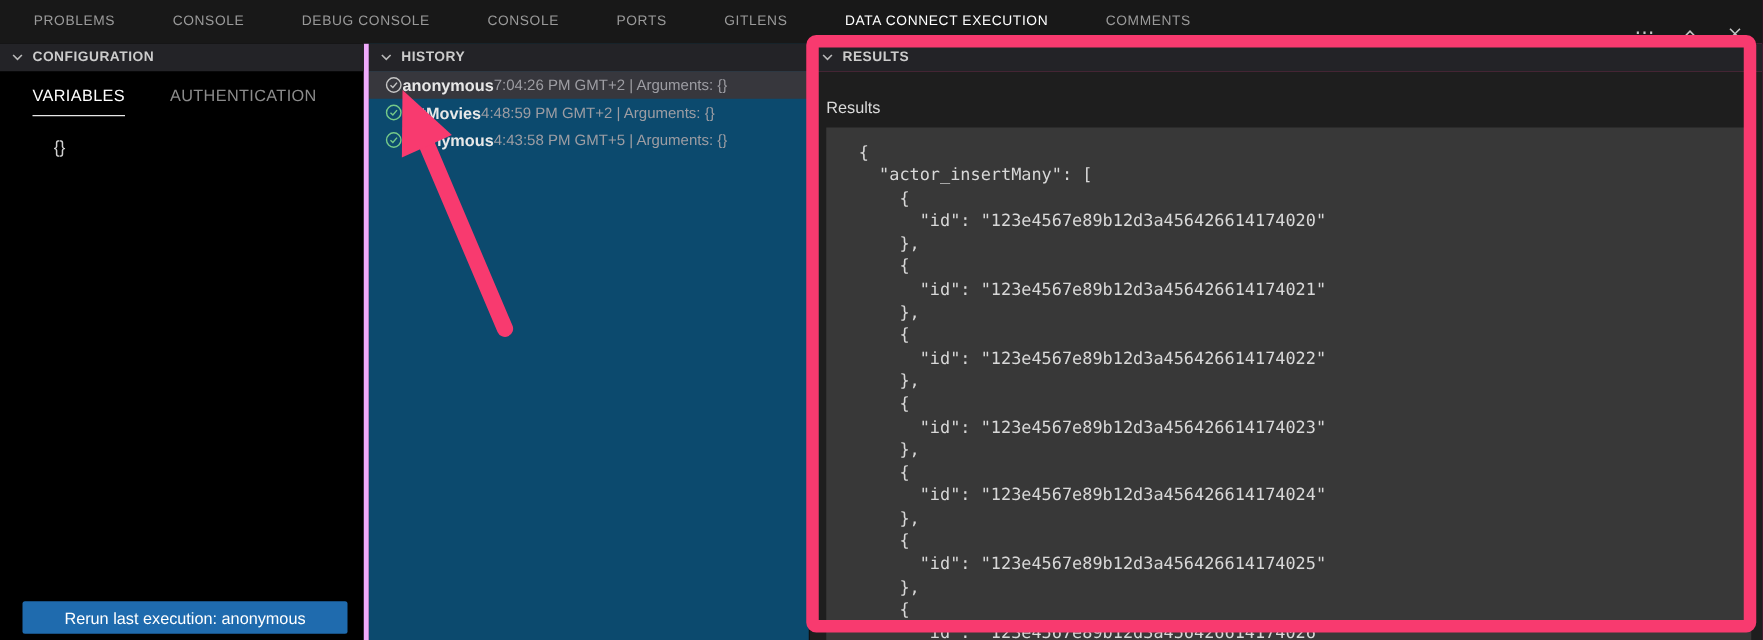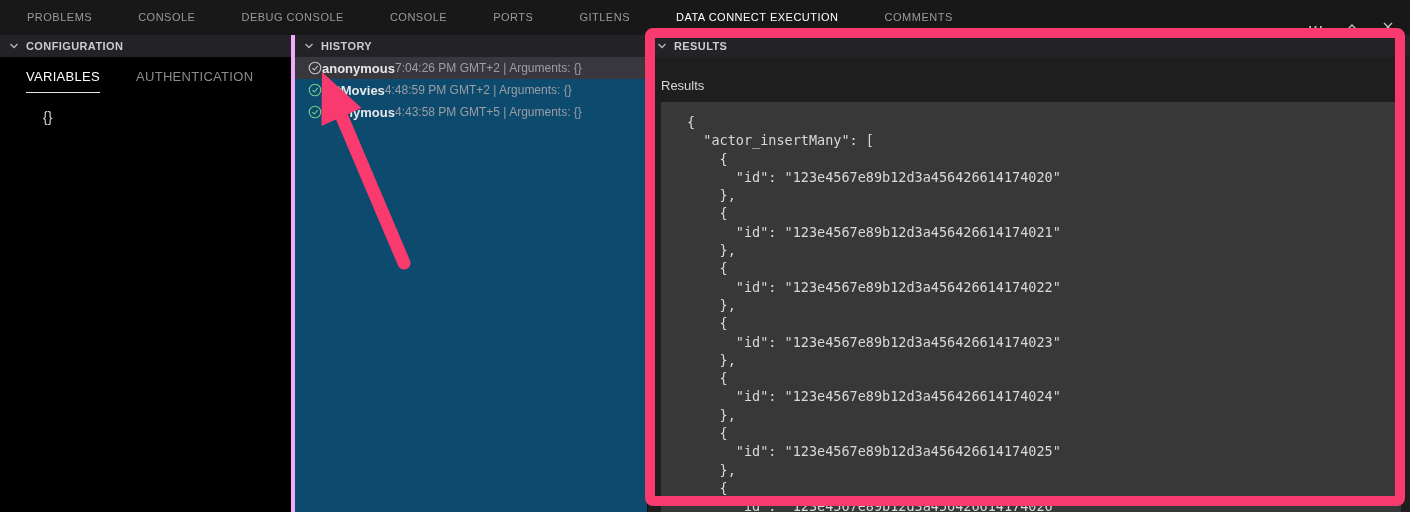--- a/index.html
+++ b/index.html
@@ -121,20 +121,21 @@
               <polyline points="1.5,3 5,6.5 8.5,3" fill="none" stroke="#b9b9b9" stroke-width="1.3"></polyline>
             </svg>
         </span>
         <span>CONFIGURATION</span>
       </div>
       <div class="subtabs">
         <div class="subtab active">VARIABLES</div>
         <div class="subtab">AUTHENTICATION</div>
       </div>
       <div class="braces-value">{}</div>
+      <button class="rerun-btn">Rerun last execution: anonymous</button>
     </div>
 
     <div class="pane-history">
       <div class="section-header">
         <span class="chev">
           <svg width="10" height="10" viewBox="0 0 10 10">
               <polyline points="1.5,3 5,6.5 8.5,3" fill="none" stroke="#b9b9b9" stroke-width="1.3"></polyline>
             </svg>
         </span>
         <span>HISTORY</span>

